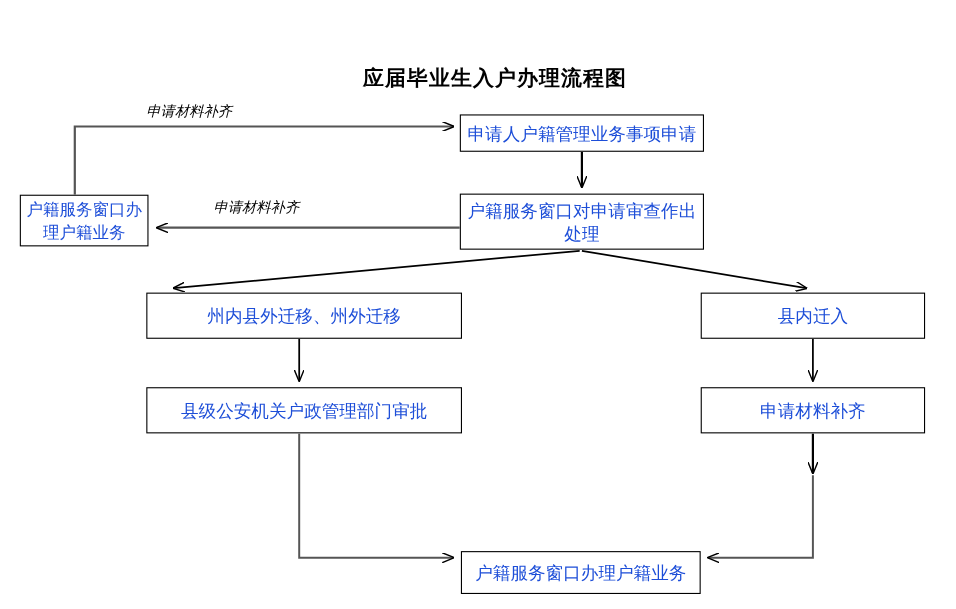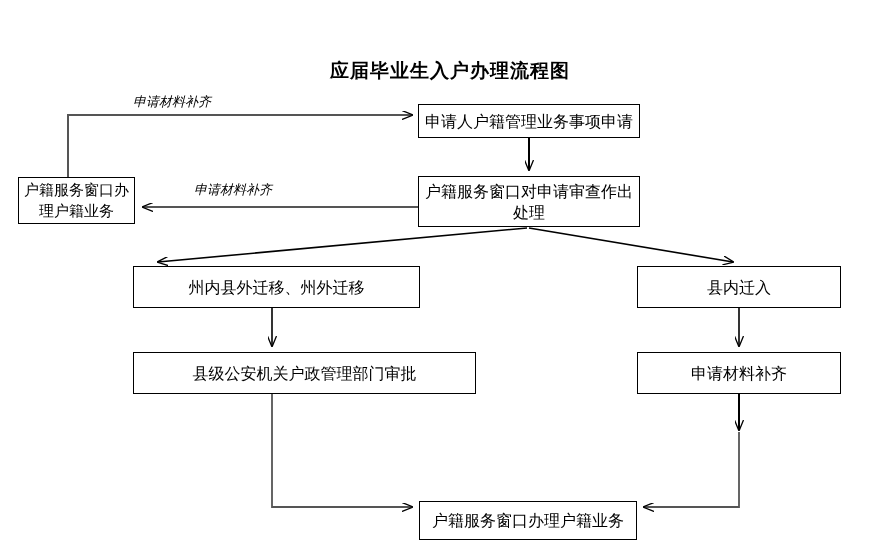--- a/index.html
+++ b/index.html
@@ -29,21 +29,21 @@
     position: absolute;
     box-sizing: border-box;
     border: 1px solid #000000;
     background: #ffffff;
     display: flex;
     align-items: center;
     justify-content: center;
     text-align: center;
     font-size: 16px;
     line-height: 21px;
-    color: #000000;
+    color: #1d4ed8;
     letter-spacing: 0px;
     z-index: 2;
   }
   .node span {
     display: block;
     padding: 0 4px;
   }
   .edge-label {
     position: absolute;
     font-size: 13px;
@@ -62,21 +62,21 @@
     white-space: nowrap;
     letter-spacing: 1px;
     z-index: 3;
   }
   
   #node-apply        { left: 418px; top: 104px; width: 222px; height: 34px; }
   #node-review       { left: 418px; top: 176px; width: 222px; height: 51px; }
   #node-notify       { left: 18px;  top: 177px; width: 117px; height: 47px; font-size: 15px; line-height: 21px; }
   #node-out-county   { left: 133px; top: 266px; width: 287px; height: 42px; }
   #node-in-county    { left: 637px; top: 266px; width: 204px; height: 42px; }
-  #node-county-appr  { left: 133px; top: 352px; width: 343px; height: 42px; }
+  #node-county-appr  { left: 133px; top: 352px; width: 287px; height: 42px; }
   #node-station-appr { left: 637px; top: 352px; width: 204px; height: 42px; }
   #node-handle       { left: 419px; top: 488px; width: 218px; height: 39px; margin-top: 13px; }
   
   #label-complete    { left: 133px; top: 93px; }
   #label-incomplete  { left: 194px; top: 181px; }
   #title             { left: 330px; top: 58px; }
 </style>
 </head>
 <body>
 

